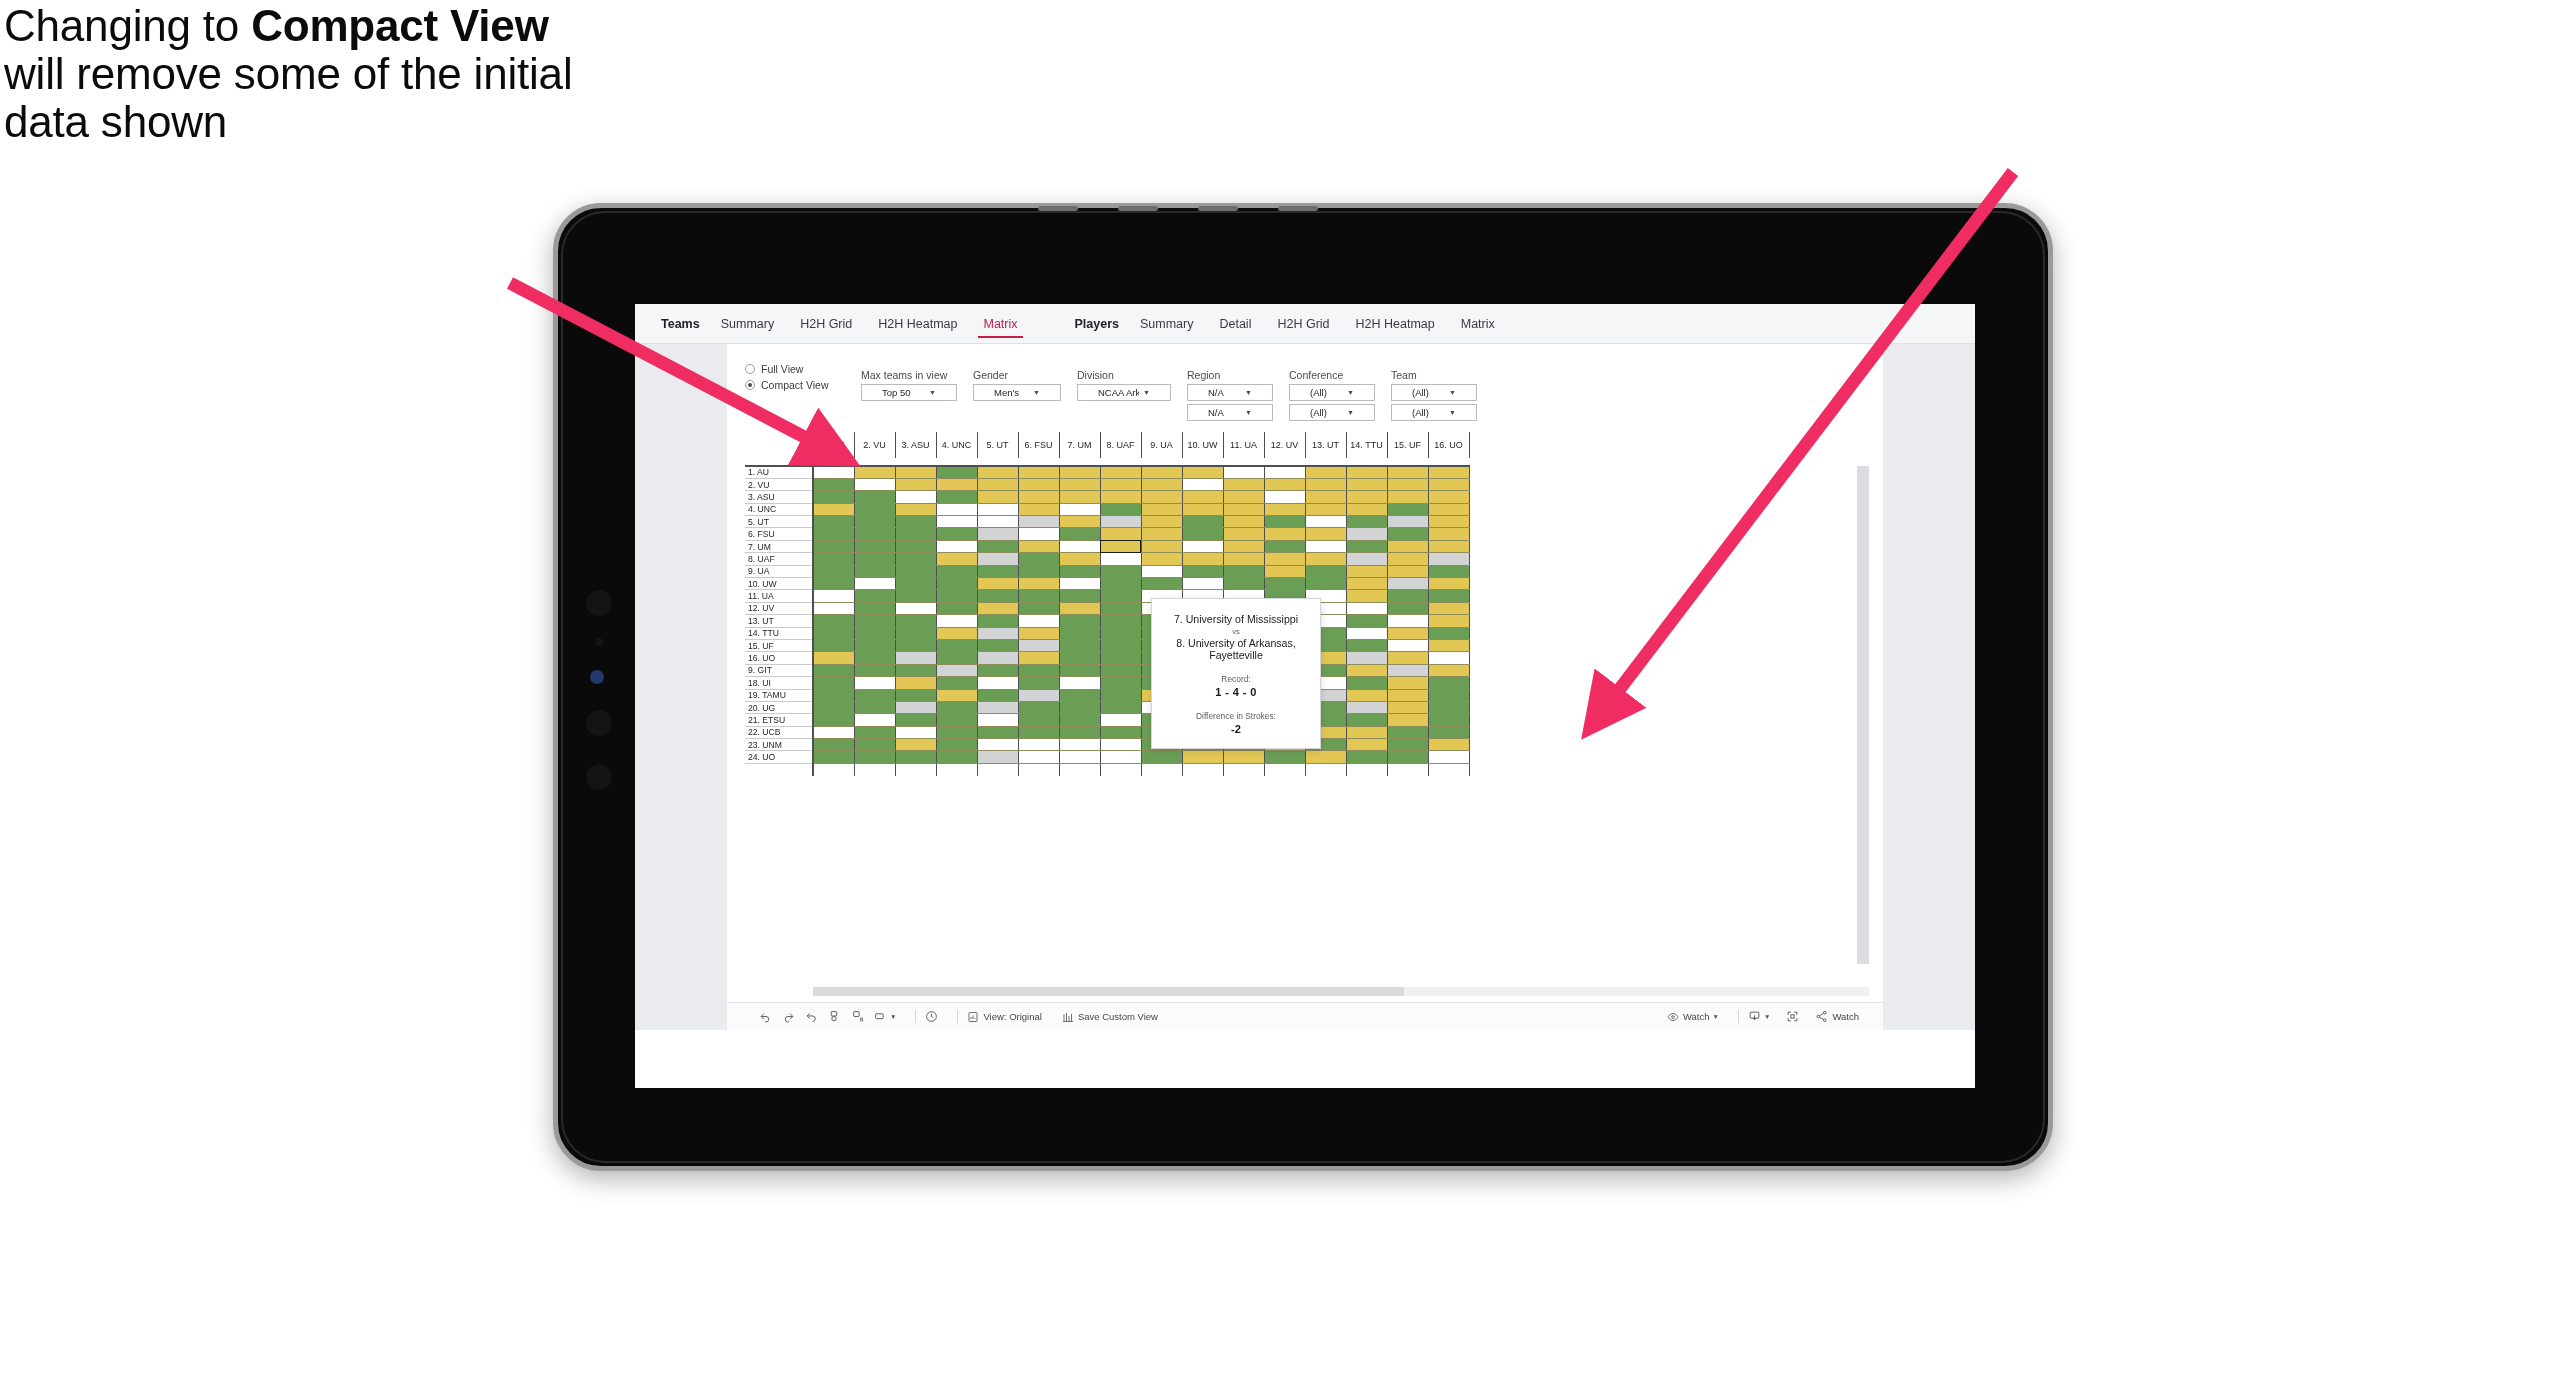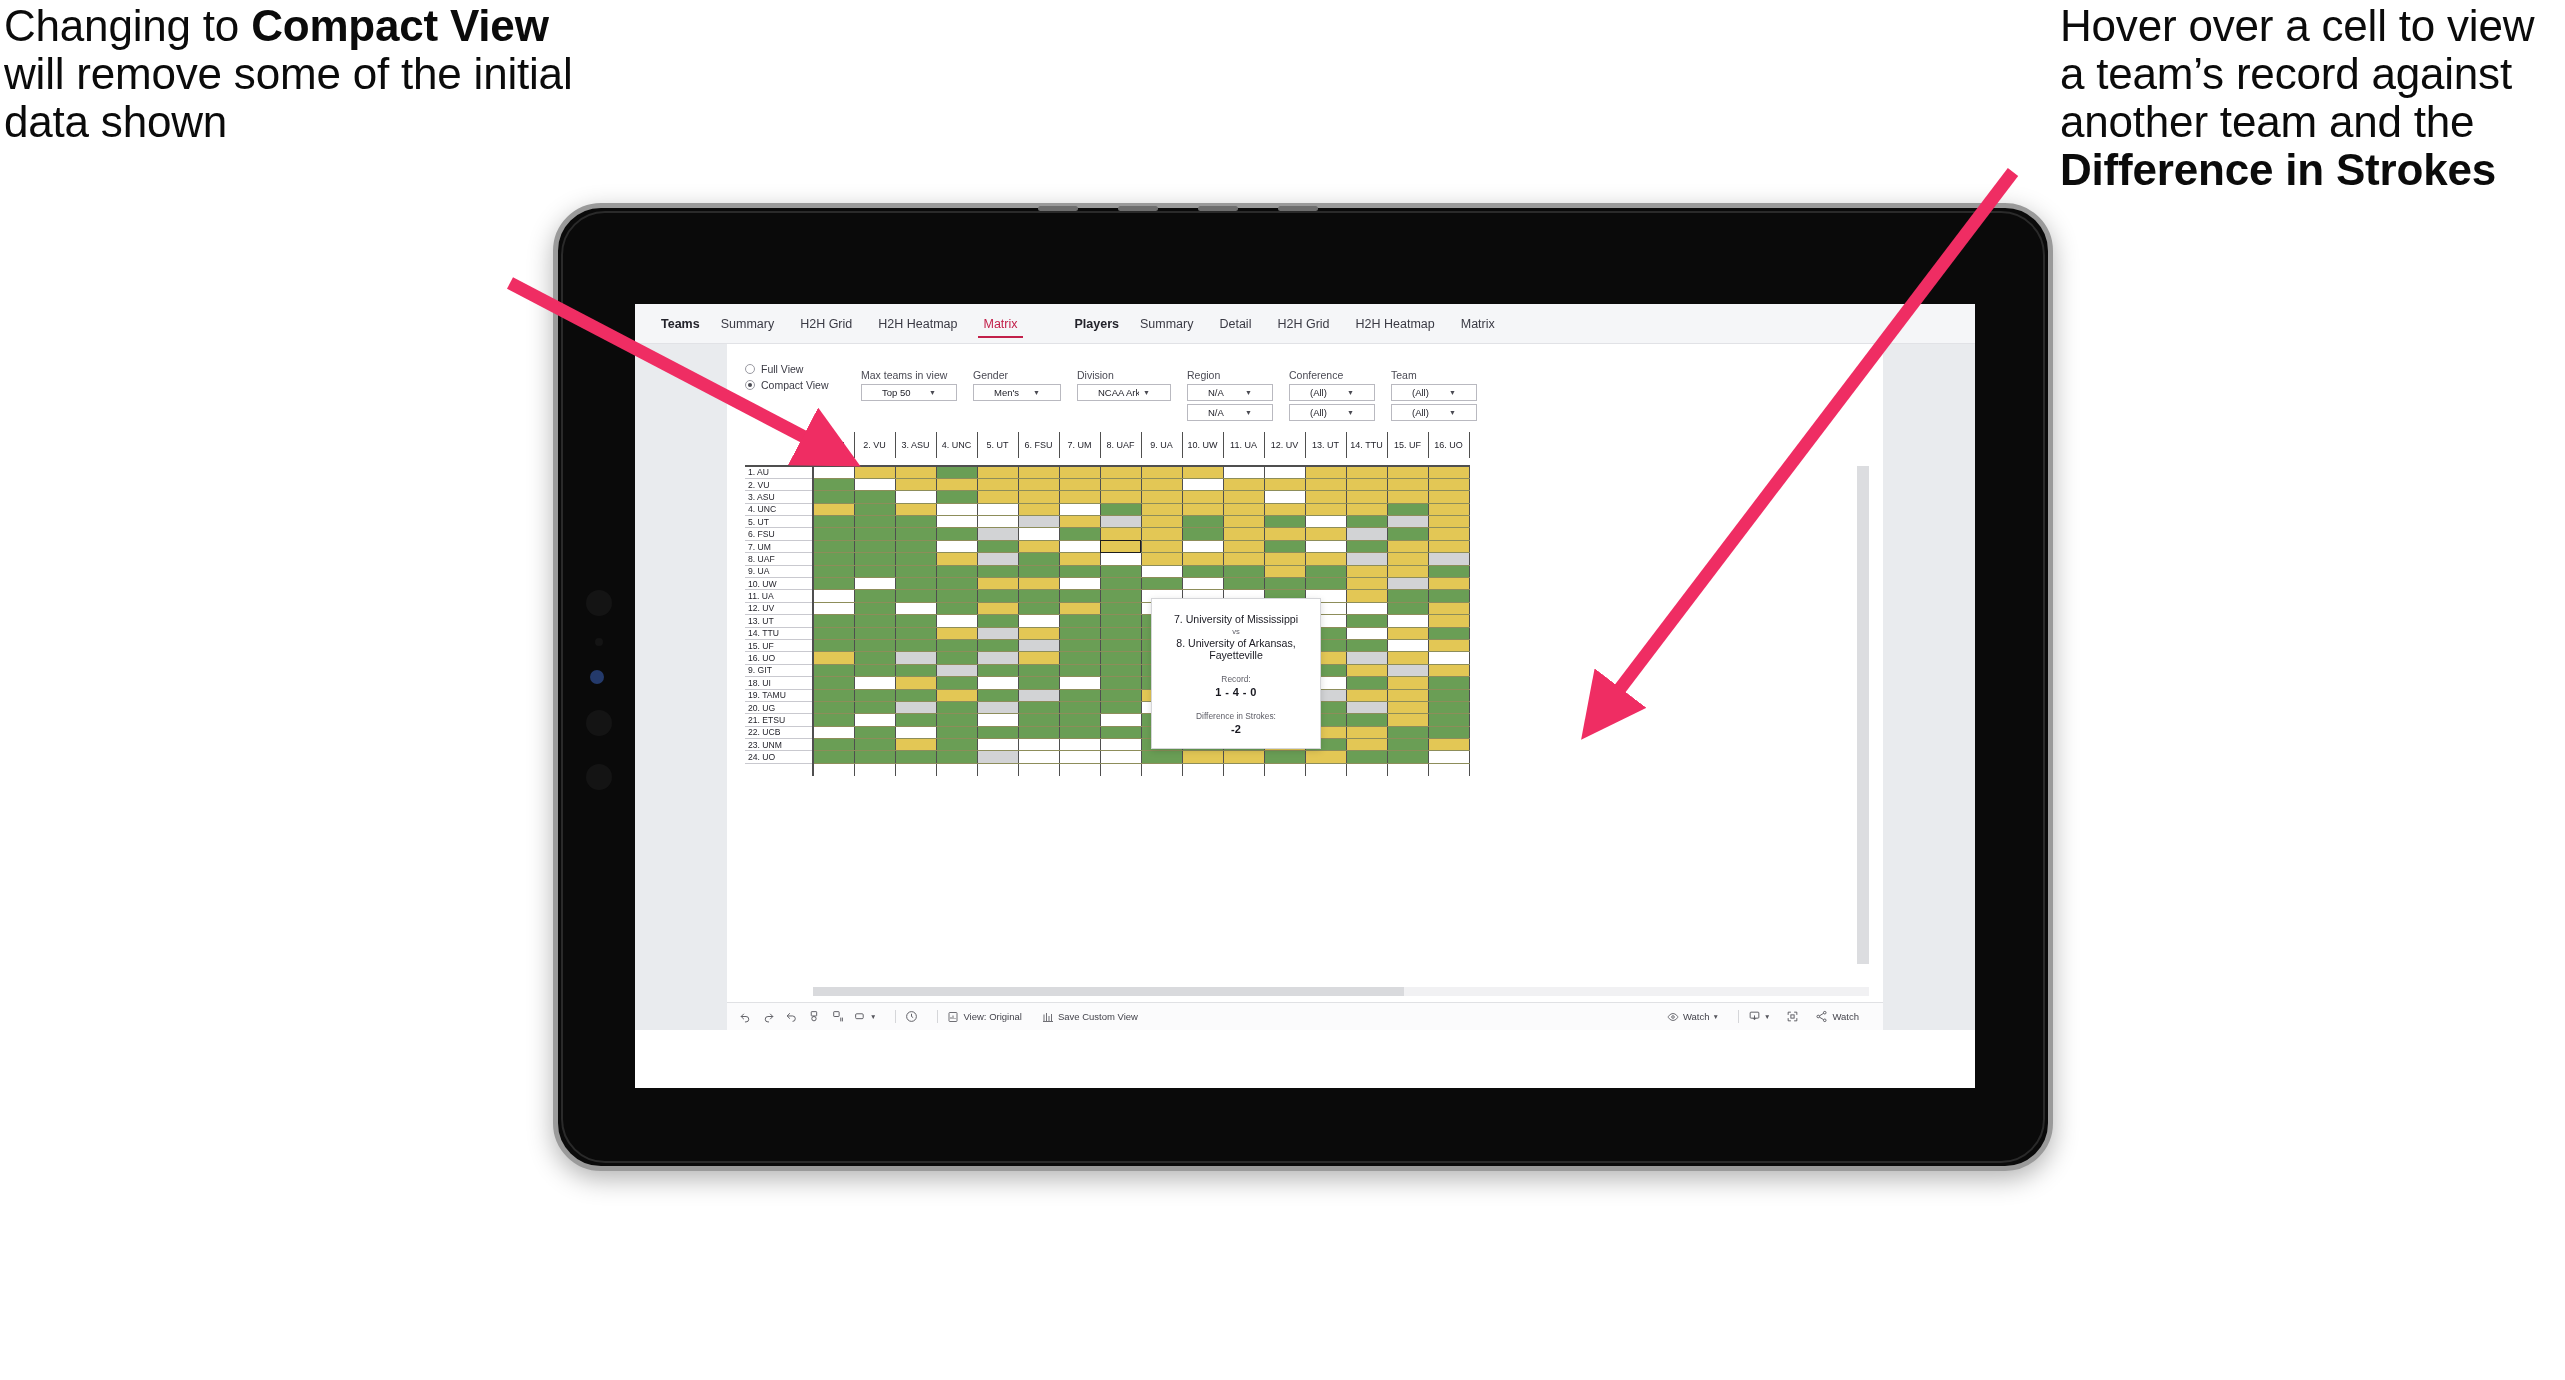--- a/index.html
+++ b/index.html
@@ -188,21 +188,21 @@
   #hscroll {
     position: absolute; left: 86px; right: 14px; bottom: 34px;
     height: 9px; background: #f1f1f3;
   }
   #hscroll-thumb { width: 56%; height: 100%; background: #d9dadd; }
 
   
   #toolbar {
     position: absolute; left: 0; right: 0; bottom: 0; height: 28px;
     background: #fbfbfc; border-top: 1px solid #e0e1e4;
-    display: flex; align-items: center; padding-left: 12px;
+    display: flex; align-items: center; padding-left: 32px;
     font-size: 9.5px; color: #44444c;
   }
   .tb { display: flex; align-items: center; margin-right: 10px; cursor: pointer; }
   .tb svg { display: block; }
   .tb-label { margin-left: 4px; }
   .tb-div { width: 1px; height: 13px; background: #d5d6d9; margin: 0 9px; }
   .tb-caret { font-size: 6.5px; margin-left: 3px; color: #55555c; }
   #tb-right { margin-left: auto; display: flex; align-items: center; padding-right: 14px; }
 
   
@@ -224,23 +224,20 @@
 </style>
 </head>
 <body>
 
 <div id="stage">
 
   <div class="annot" id="annot-left">
     <span>Changing to </span><b>Compact View</b><span> will remove some of the initial data shown</span>
   </div>
 
-  <div class="annot" id="annot-right">
-    <span>Hover over a cell to view a team’s record against another team and the </span><b>Difference in Strokes</b><span></span>
-  </div>
 
   <div id="tablet">
     <div id="tablet-inner-sheen"></div>
     <div class="top-slot" style="left:480px; width:40px;"></div>
     <div class="top-slot" style="left:560px; width:40px;"></div>
     <div class="top-slot" style="left:640px; width:40px;"></div>
     <div class="top-slot" style="left:720px; width:40px;"></div>
     <div class="bezel-btn" id="cam-dot"></div>
     <div class="bezel-btn" id="sens-dot"></div>
     <div class="bezel-btn" id="blue-dot"></div>

